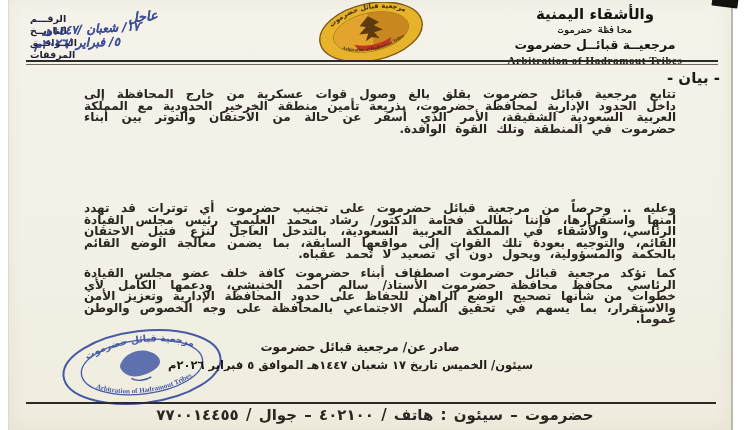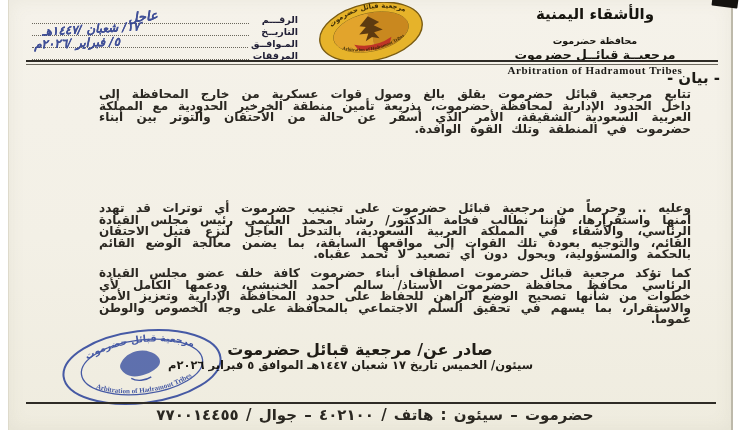--- a/index.html
+++ b/index.html
@@ -12,49 +12,49 @@
     background:linear-gradient(180deg,#f5f2ea 0%,#f3f0e6 55%,#efecdf 100%);
     border-left:1px solid #dedacb;border-right:2px solid #bdb9aa;
     box-shadow:inset 0 0 18px rgba(120,110,80,0.08);
   }
   .corner-mark{
     position:absolute;left:712px;top:-3px;width:26px;height:10px;
     background:#14120f;transform:rotate(7deg);border-radius:1px;
   }
   
   .fields{position:absolute;left:30px;top:13px;width:268px;direction:rtl;}
-  .field-row{display:flex;align-items:flex-end;height:12px;font-size:9.5px;font-weight:bold;color:#211f36;}
+  .field-row{display:flex;align-items:flex-end;height:12px;font-size:9.5px;font-weight:bold;color:#211f36;flex-direction:column;}
   .field-row .lbl{flex:0 0 46px;white-space:nowrap;}
   .field-row .dots{flex:1;border-bottom:1.3px dotted #6a675c;margin:0 3px 1px 2px;height:9px;}
   .hand{
     position:absolute;color:#2e3f8f;font-style:italic;font-weight:bold;
     white-space:nowrap;direction:rtl;opacity:.9;text-shadow:0 0 .4px #2e3f8f;
   }
   .hw1{left:98px;top:-4px;font-size:13px;transform:rotate(-5deg);}
   .hw2{left:12px;top:9px;font-size:12px;transform:rotate(-3deg);}
   .hw3{left:4px;top:23px;font-size:12px;transform:rotate(-2deg);}
   .seal{position:absolute;left:316px;top:2px;width:110px;height:60px;}
   .head-right{position:absolute;left:468px;top:5px;width:254px;text-align:center;direction:rtl;color:#17150f;}
   .head-right .l1{font-size:15px;font-weight:bold;letter-spacing:.5px;}
-  .head-right .l2{font-size:9.5px;font-weight:bold;margin-top:12px;}
+  .head-right .l2{font-size:9.5px;font-weight:bold;margin-top:1px;font-family:Liberation Mono, monospace;}
   .head-right .l3{font-size:12.5px;font-weight:bold;margin-top:1px;}
   .head-right .l4{font-family:"Liberation Serif",serif;font-size:11px;font-weight:bold;letter-spacing:.6px;margin-top:2px;color:#1b1a17;}
   .head-rule{position:absolute;left:26px;top:60px;width:692px;height:2px;
     border-top:2.4px solid #2e2b26;border-bottom:1px solid #6e6a60;}
   
   .title{position:absolute;left:30px;top:69px;width:690px;text-align:right;
     font-size:15px;font-weight:bold;color:#1d1b16;letter-spacing:1px;}
   .para{
-    position:absolute;left:99px;width:592px;direction:rtl;text-align:justify;
+    position:absolute;left:84px;width:592px;direction:rtl;text-align:justify;
     font-size:12px;line-height:11.6px;font-weight:bold;color:#2a2721;
     word-spacing:5px;margin:0;
   }
   .p1{top:89px;} .p2{top:148px;} .p3{top:203px;} .p4{top:268px;}
   .issued{position:absolute;left:225px;top:340px;width:270px;text-align:center;
-    direction:rtl;font-size:16px;font-weight:bold;color:#201d17;}
+    direction:rtl;font-size:12px;font-weight:bold;color:#201d17;}
   .dateline{position:absolute;left:118px;top:358px;width:465px;text-align:center;
     direction:rtl;font-size:11.5px;font-weight:bold;color:#201d17;}
   .stamp{position:absolute;left:58px;top:328px;width:168px;height:78px;
     opacity:.92;mix-blend-mode:multiply;}
   
   .foot-rule{position:absolute;left:26px;top:402px;width:690px;height:0;
     border-top:2.2px solid #2e2b26;}
   .foot-text{position:absolute;left:30px;top:406px;width:690px;text-align:center;
     direction:rtl;font-size:15px;font-weight:bold;color:#2a2721;word-spacing:2px;}
 </style>

